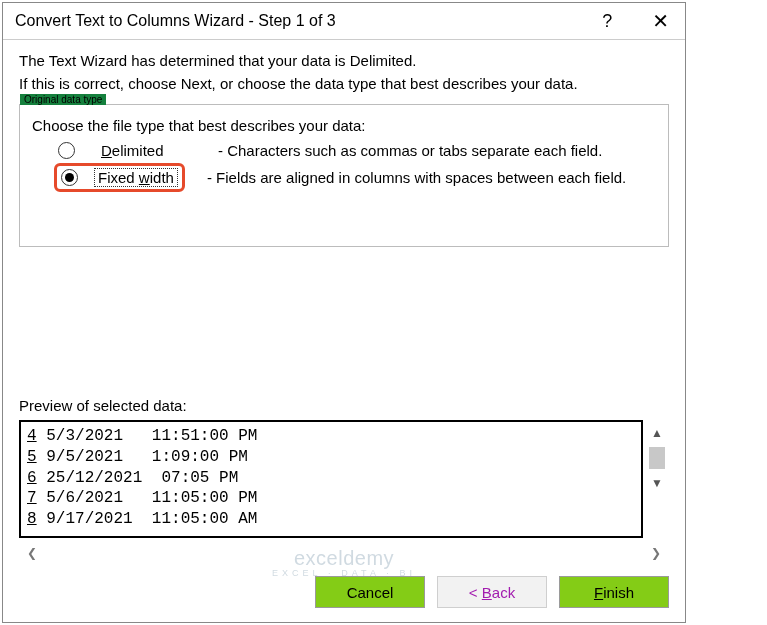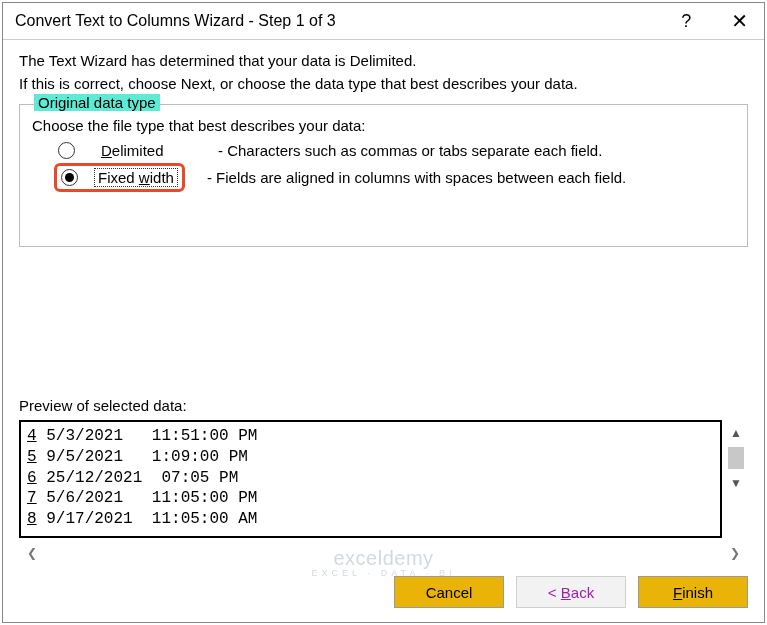--- a/index.html
+++ b/index.html
@@ -8,21 +8,21 @@
     padding: 0;
     font-family: "Segoe UI", Tahoma, sans-serif;
     font-size: 15px;
     background: #fff;
     width: 767px;
     height: 625px;
     overflow: hidden;
     position: relative;
   }
   .dialog {
-    width: 763px;
+    width: 684px;
     height: 621px;
     border: 1px solid #888;
     margin: 2px;
     background: #fff;
     display: flex;
     flex-direction: column;
     position: relative;
   }
   .titlebar {
     display: flex;
@@ -61,24 +61,24 @@
   .intro2 { margin: 0 0 12px 0; }
   .fieldset {
     border: 1px solid #bcbcbc;
     padding: 8px 10px 50px 10px;
     position: relative;
     margin-bottom: 4px;
   }
   .fieldset .legend {
     position: absolute;
     top: -11px;
-    left: 14px;
-    background: #5eead4;
+    left: 0;
+    background: #15803d;
     padding: 0 4px;
-    font-size: 15px;
+    font-size: 10px;
   }
   .choose-label { margin: 4px 0 8px 2px; }
   .radio-row {
     display: flex;
     align-items: center;
     margin: 2px 0 4px 28px;
     gap: 10px;
   }
   .radio-outer {
     width: 17px; height: 17px;
@@ -172,21 +172,21 @@
     display: flex;
     justify-content: flex-end;
     gap: 12px;
     padding: 10px 16px 14px 0;
     border-top: 0;
   }
   .btn {
     min-width: 110px;
     height: 32px;
     border: 1px solid #9a9a9a;
-    background: #eab308;
+    background: #84cc16;
     font-family: inherit;
     font-size: 15px;
     cursor: pointer;
     padding: 0 8px;
   }
   .btn.disabled {
     color: #a21caf;
     background: #f2f2f2;
     cursor: default;
     border-color: #cfcfcf;

